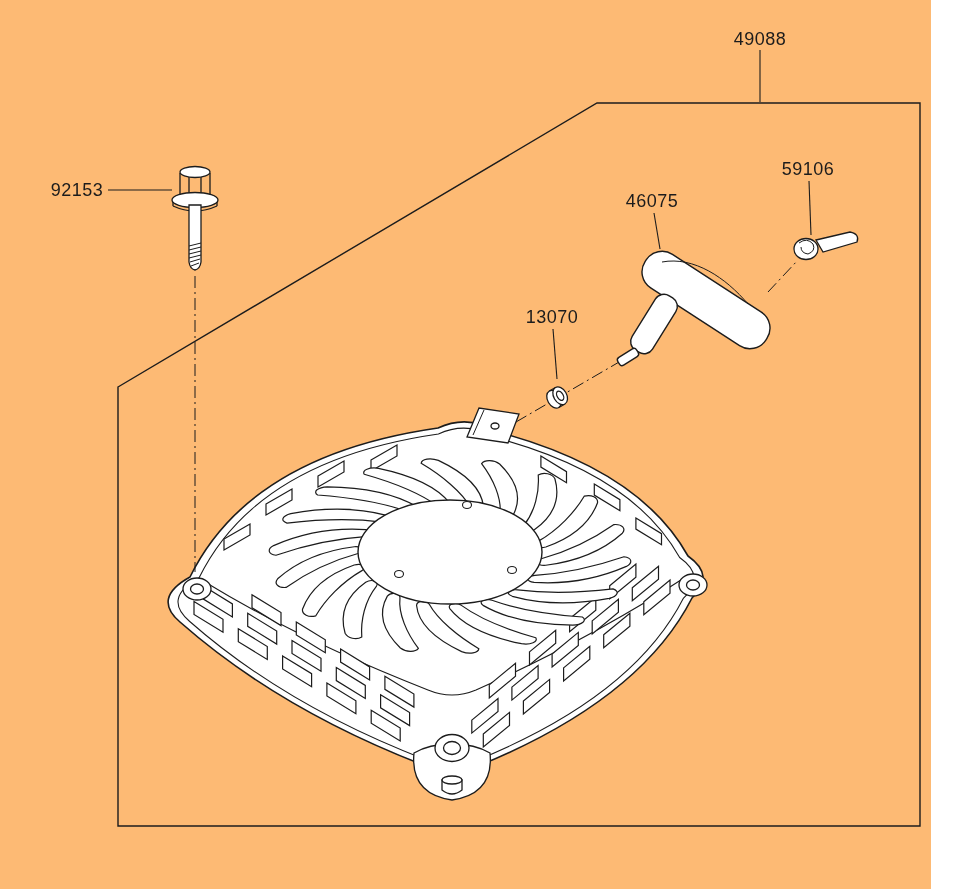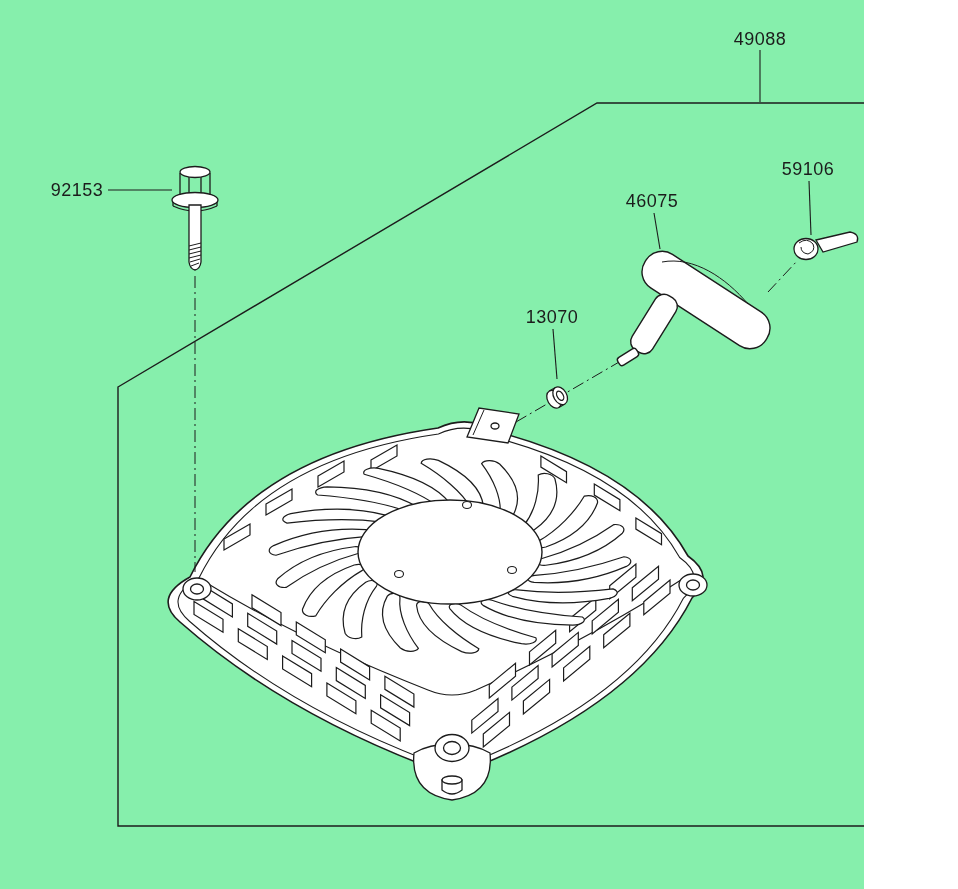--- a/index.html
+++ b/index.html
@@ -1,16 +1,16 @@
 <!DOCTYPE html>
 <html><head>
 <meta charset="utf-8">
 <style>
   html,body{margin:0;padding:0;background:#ffffff;}
-  .stage{position:relative;width:864px;height:889px;background:#86efac;overflow:hidden;}
+  .stage{position:relative;width:931px;height:889px;background:#fdba74;overflow:hidden;}
   svg{display:block;}
   text.part-label{
     font-family:"Liberation Sans","DejaVu Sans",sans-serif;
     font-size:18px;
     fill:#1c1c1c;
     letter-spacing:0.5px;
   }
 </style>
 </head>
 <body>

